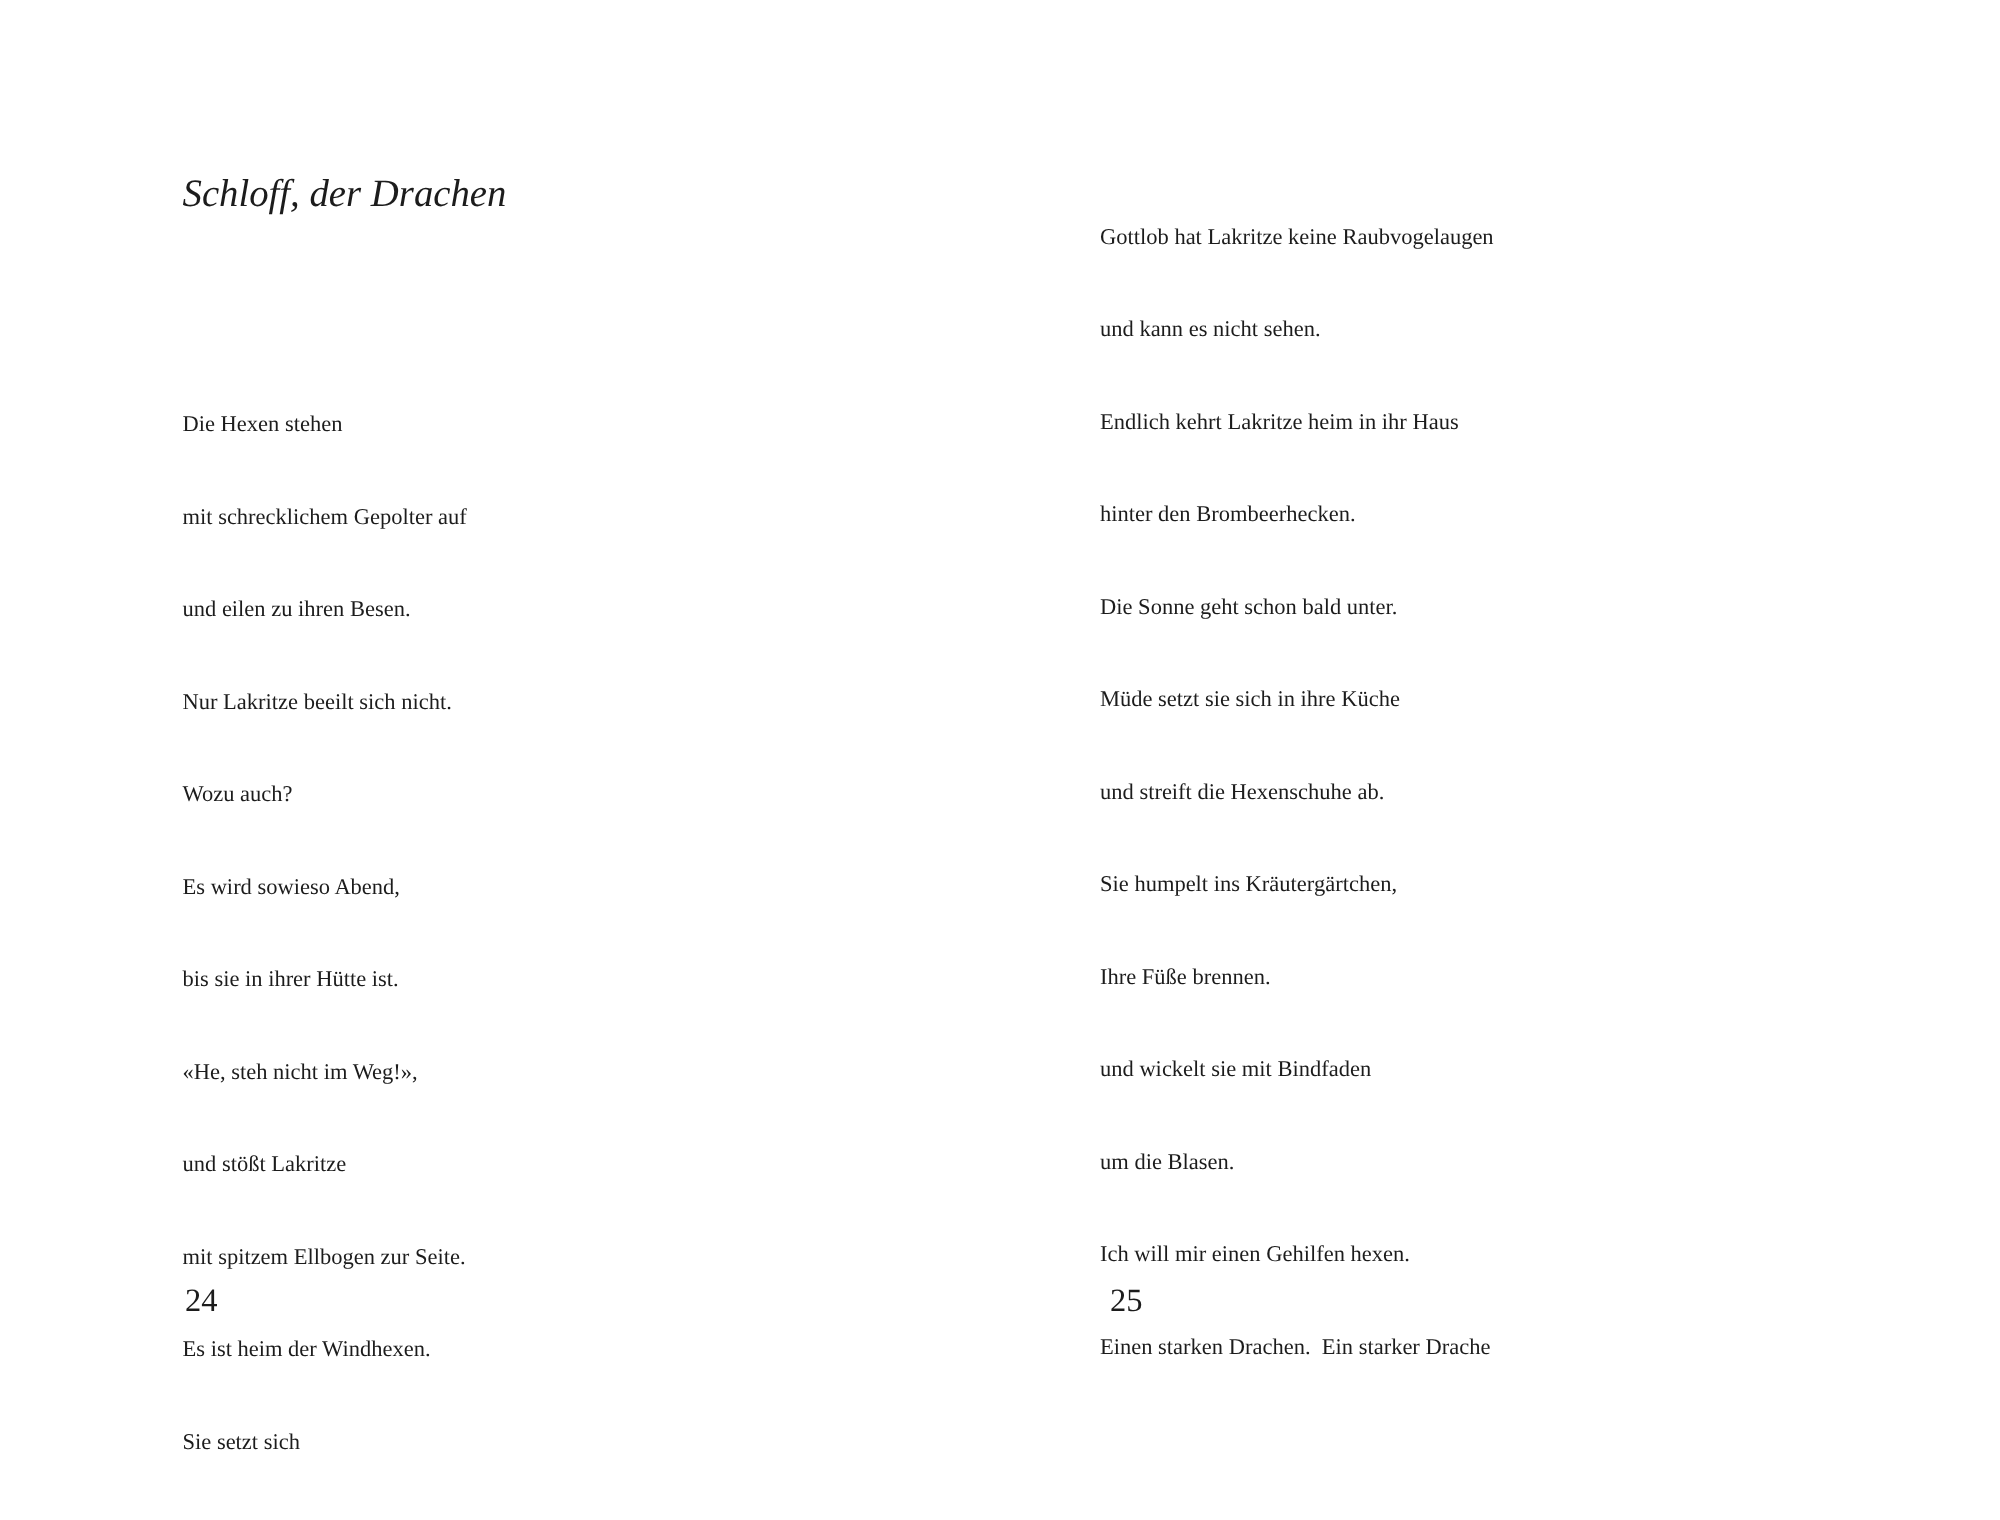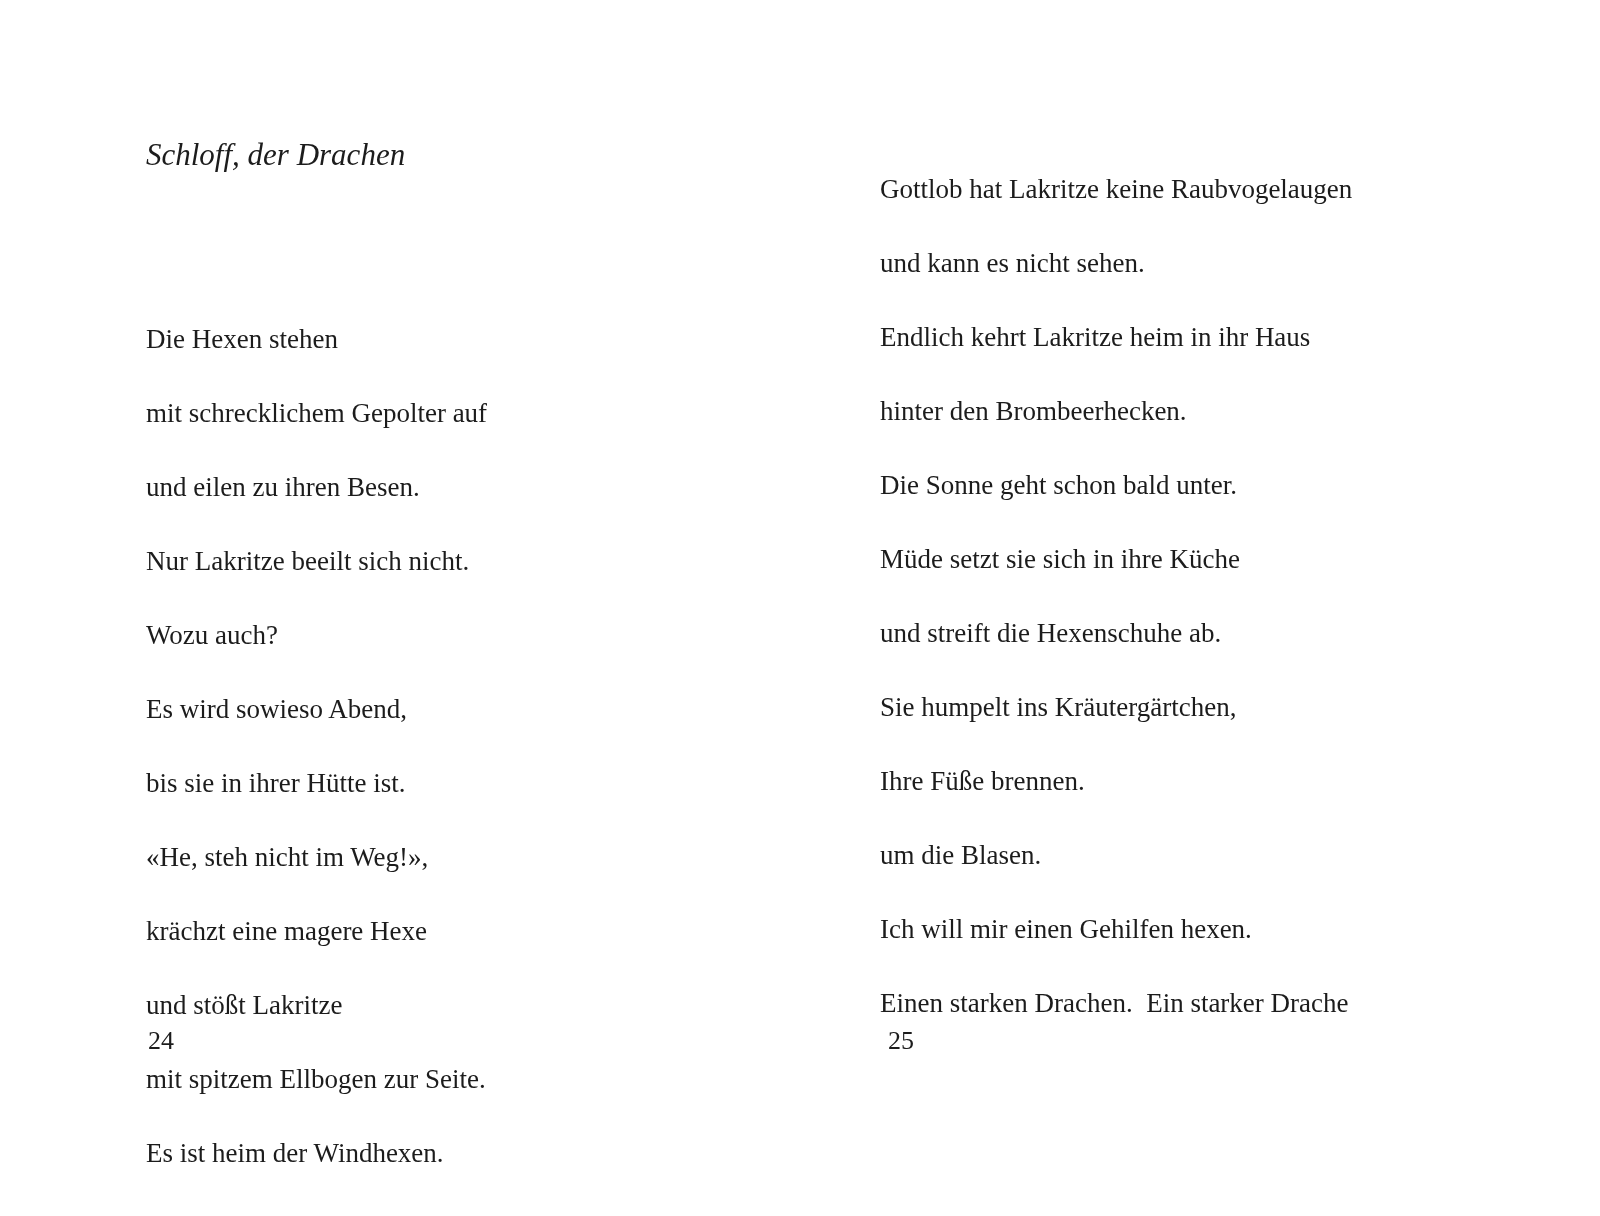--- a/index.html
+++ b/index.html
@@ -22,21 +22,21 @@
   .column-left  { left: 146px; top: 100px; width: 620px; }
   .column-right { left: 880px; top: 98px;  width: 640px; }
   .chapter-title {
     font-style: italic;
     font-weight: normal;
     font-size: 31px;
     line-height: 38px;
     margin: 0 0 74px 0;
   }
   .line {
-    font-size: 27px;
+    font-size: 18px;
     line-height: 38px;
   }
   .page-number {
     position: absolute;
     font-size: 26px;
     line-height: 30px;
     text-align: right;
   }
   .page-number-left  { left: 148px; top: 1026px; }
   .page-number-right { left: 888px; top: 1026px; }
@@ -48,21 +48,20 @@
   <h1 class="chapter-title">Schloff, der Drachen</h1>
   <div>
     <div class="line">Die Hexen stehen</div>
     <div class="line">mit schrecklichem Gepolter auf</div>
     <div class="line">und eilen zu ihren Besen.</div>
     <div class="line">Nur Lakritze beeilt sich nicht.</div>
     <div class="line">Wozu auch?</div>
     <div class="line">Es wird sowieso Abend,</div>
     <div class="line">bis sie in ihrer Hütte ist.</div>
     <div class="line">«He, steh nicht im Weg!»,</div>
-    <div class="line">krächzt eine magere Hexe</div>
     <div class="line">und stößt Lakritze</div>
     <div class="line">mit spitzem Ellbogen zur Seite.</div>
     <div class="line">Es ist heim der Windhexen.</div>
     <div class="line">Sie setzt sich</div>
     
     
     
     
     
     
@@ -75,20 +74,21 @@
   <div>
     <div class="line">Gottlob hat Lakritze keine Raubvogelaugen</div>
     <div class="line">und kann es nicht sehen.</div>
     <div class="line">Endlich kehrt Lakritze heim in ihr Haus</div>
     <div class="line">hinter den Brombeerhecken.</div>
     <div class="line">Die Sonne geht schon bald unter.</div>
     <div class="line">Müde setzt sie sich in ihre Küche</div>
     <div class="line">und streift die Hexenschuhe ab.</div>
     <div class="line">Sie humpelt ins Kräutergärtchen,</div>
     <div class="line">Ihre Füße brennen.</div>
+    <div class="line">und wickelt sie mit Bindfaden</div>
     <div class="line">um die Blasen.</div>
     <div class="line">Ich will mir einen Gehilfen hexen.</div>
     <div class="line">Einen starken Drachen.  Ein starker Drache</div>
     
     
     
     
     
     
     

